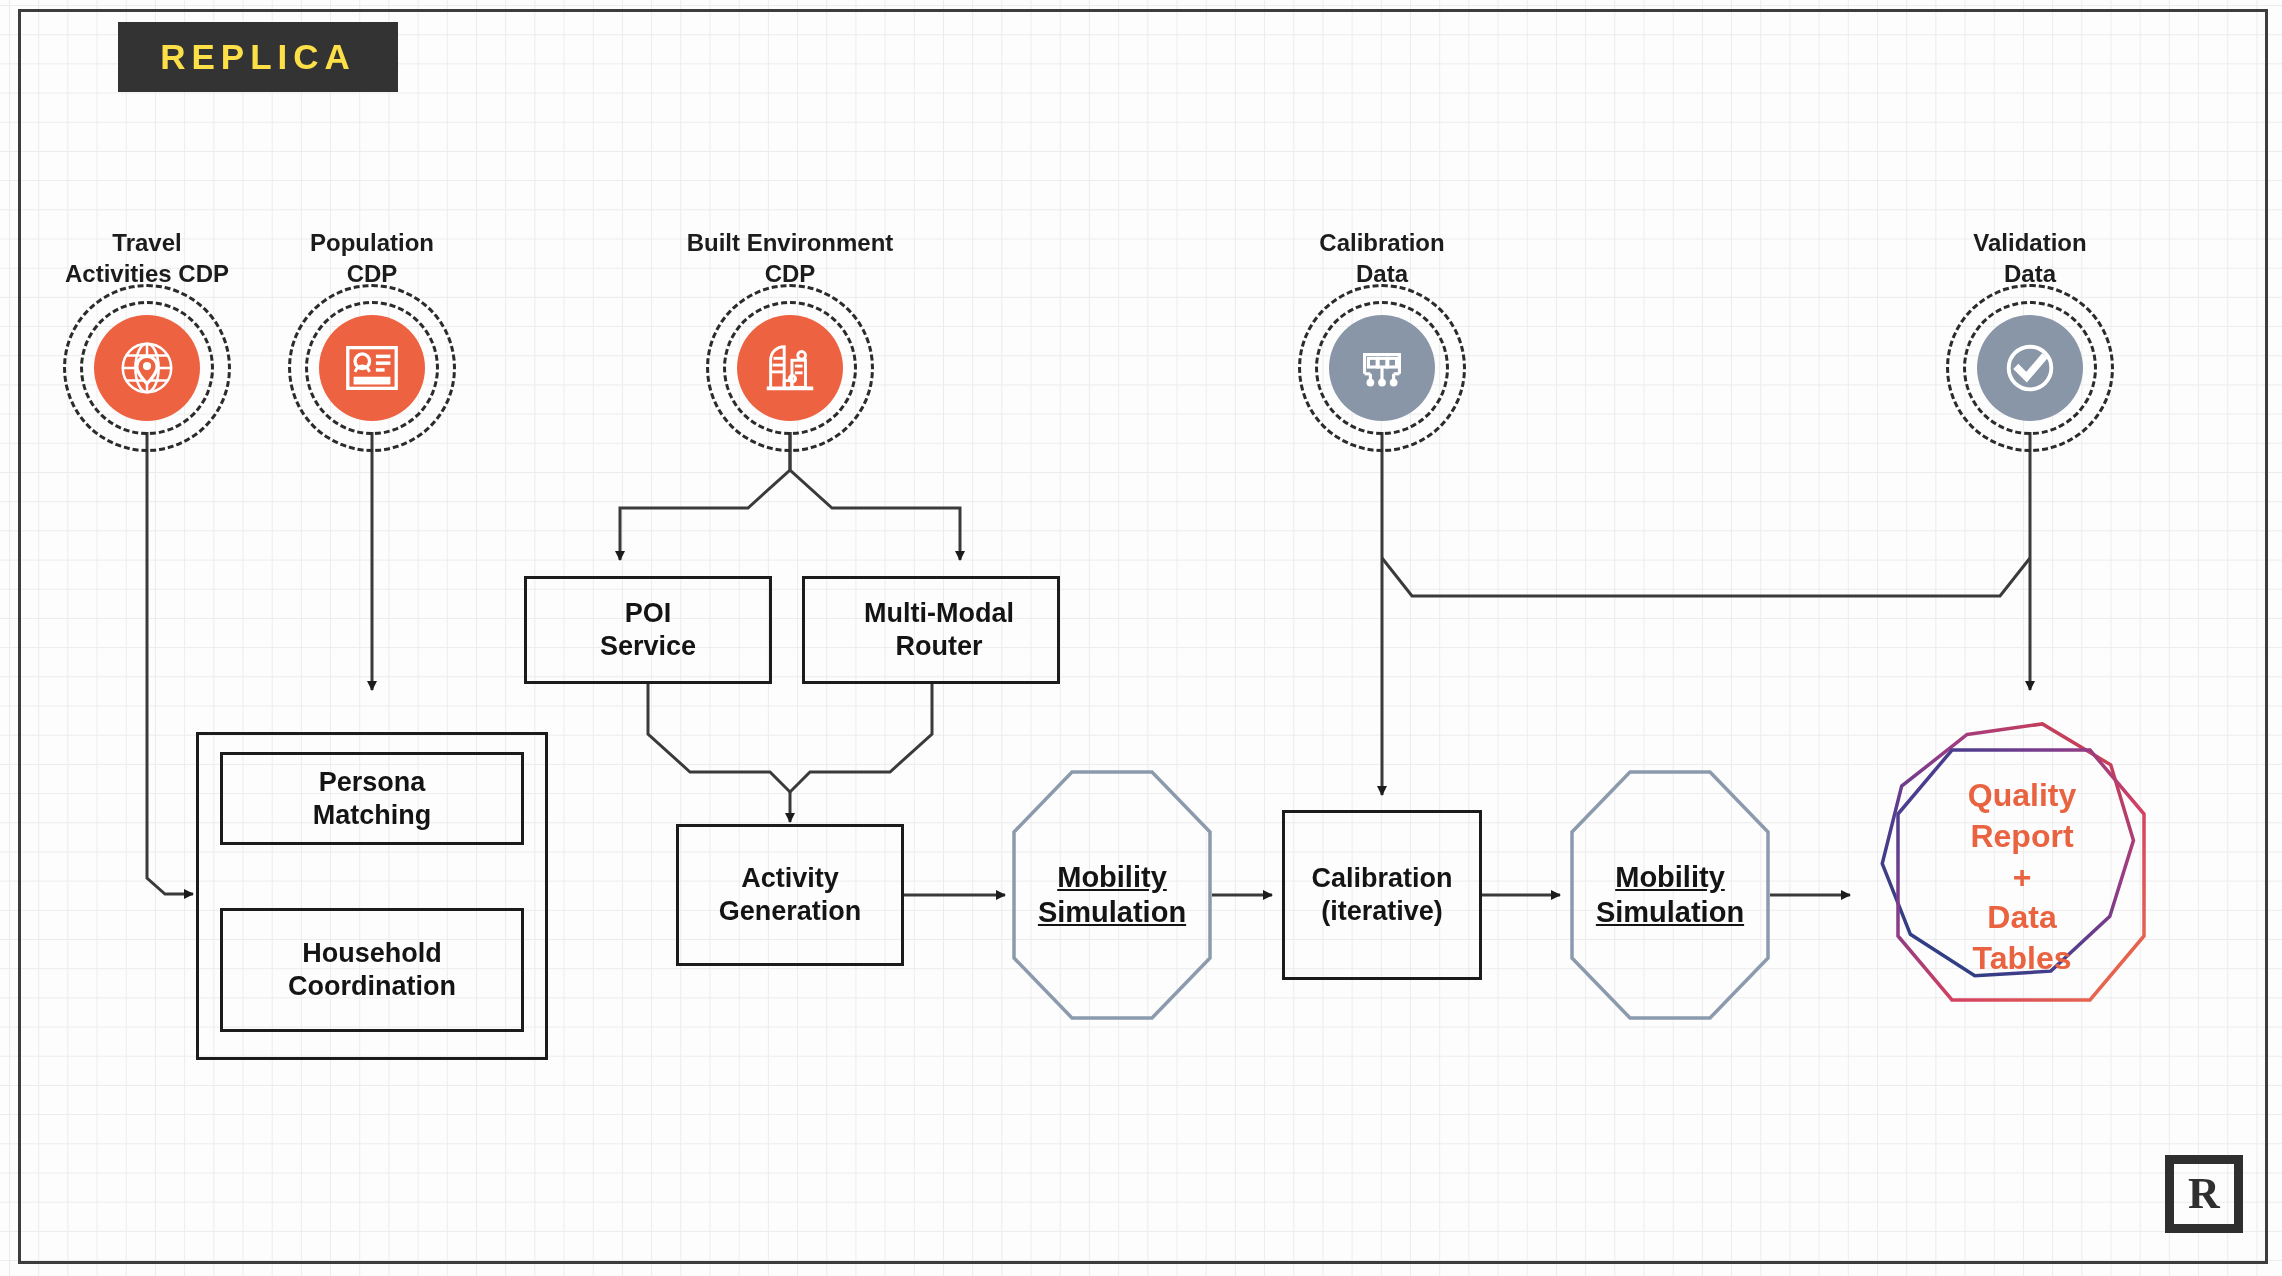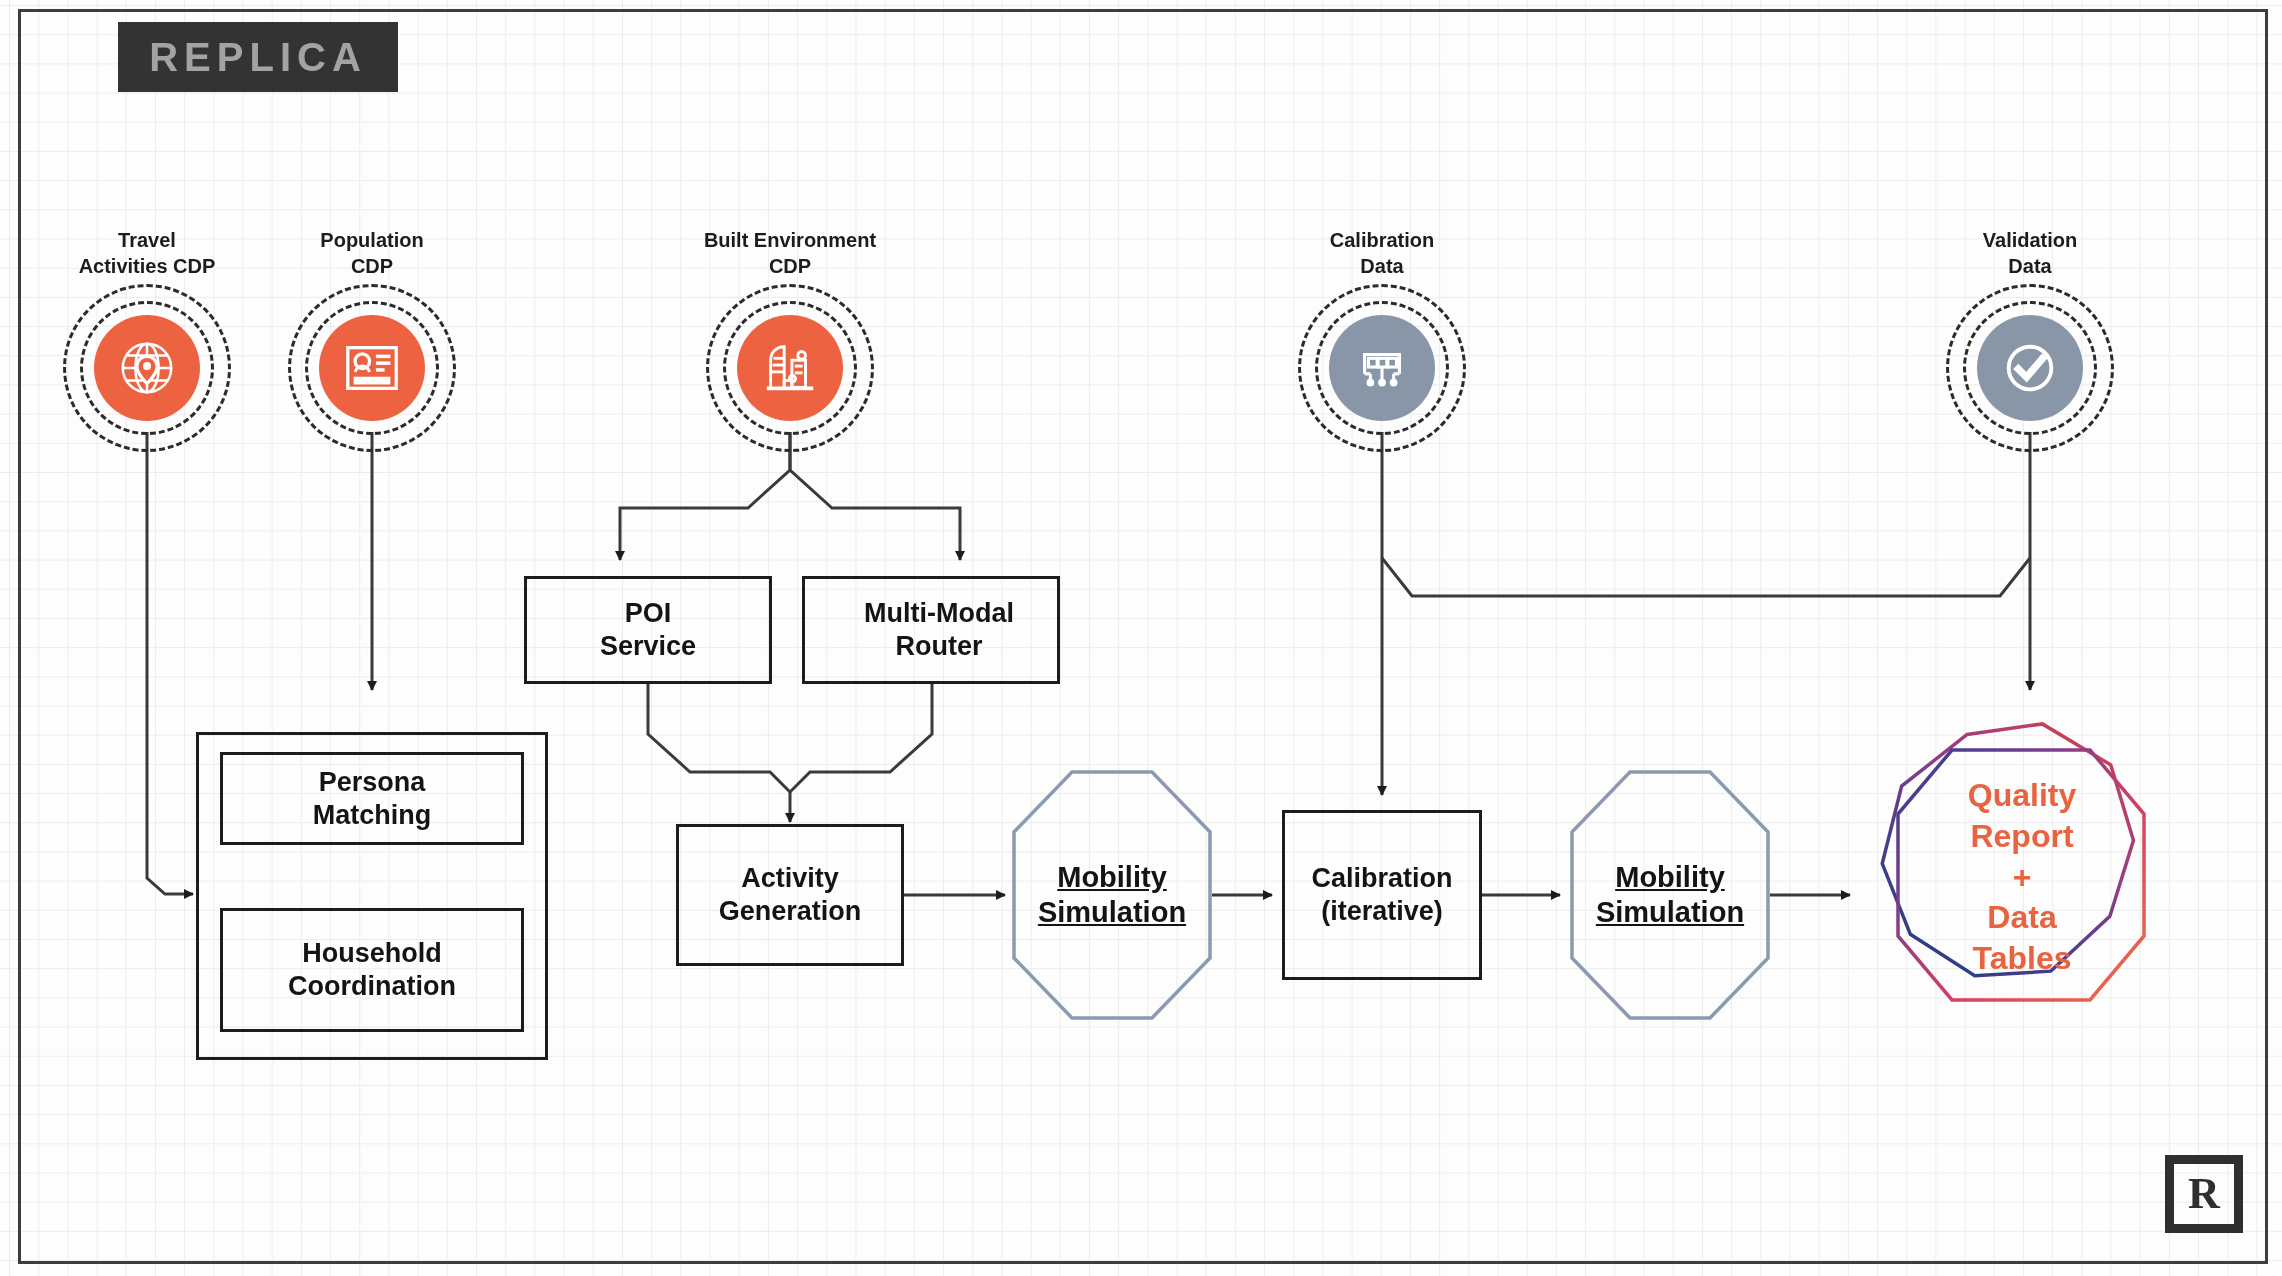--- a/index.html
+++ b/index.html
@@ -34,22 +34,22 @@
 
   
   #logo-banner {
     position: absolute;
     left: 118px; top: 22px;
     width: 280px; height: 70px;
     background: #333333;
     display: flex; align-items: center; justify-content: center;
   }
   #logo-banner .word {
-    color: #a3a3a3;
-    font-size: 40px;
+    color: #fde047;
+    font-size: 35px;
     font-weight: 700;
     letter-spacing: 6px;
     font-family: "Liberation Sans", sans-serif;
   }
 
   
   #brand-mark {
     position: absolute;
     left: 2165px; top: 1155px;
     width: 78px; height: 78px;
@@ -66,21 +66,21 @@
 
   
   .source-node { position: absolute; }
   .source-label {
     position: absolute;
     left: 50%;
     transform: translateX(-50%);
     top: 0;
     width: 260px;
     text-align: center;
-    font-size: 20px;
+    font-size: 24px;
     font-weight: 700;
     color: #1c1c1c;
     line-height: 1.28;
     white-space: pre-line;
   }
   .source-icon-wrap {
     position: absolute;
     left: 50%;
     transform: translateX(-50%);
     top: 56px;

